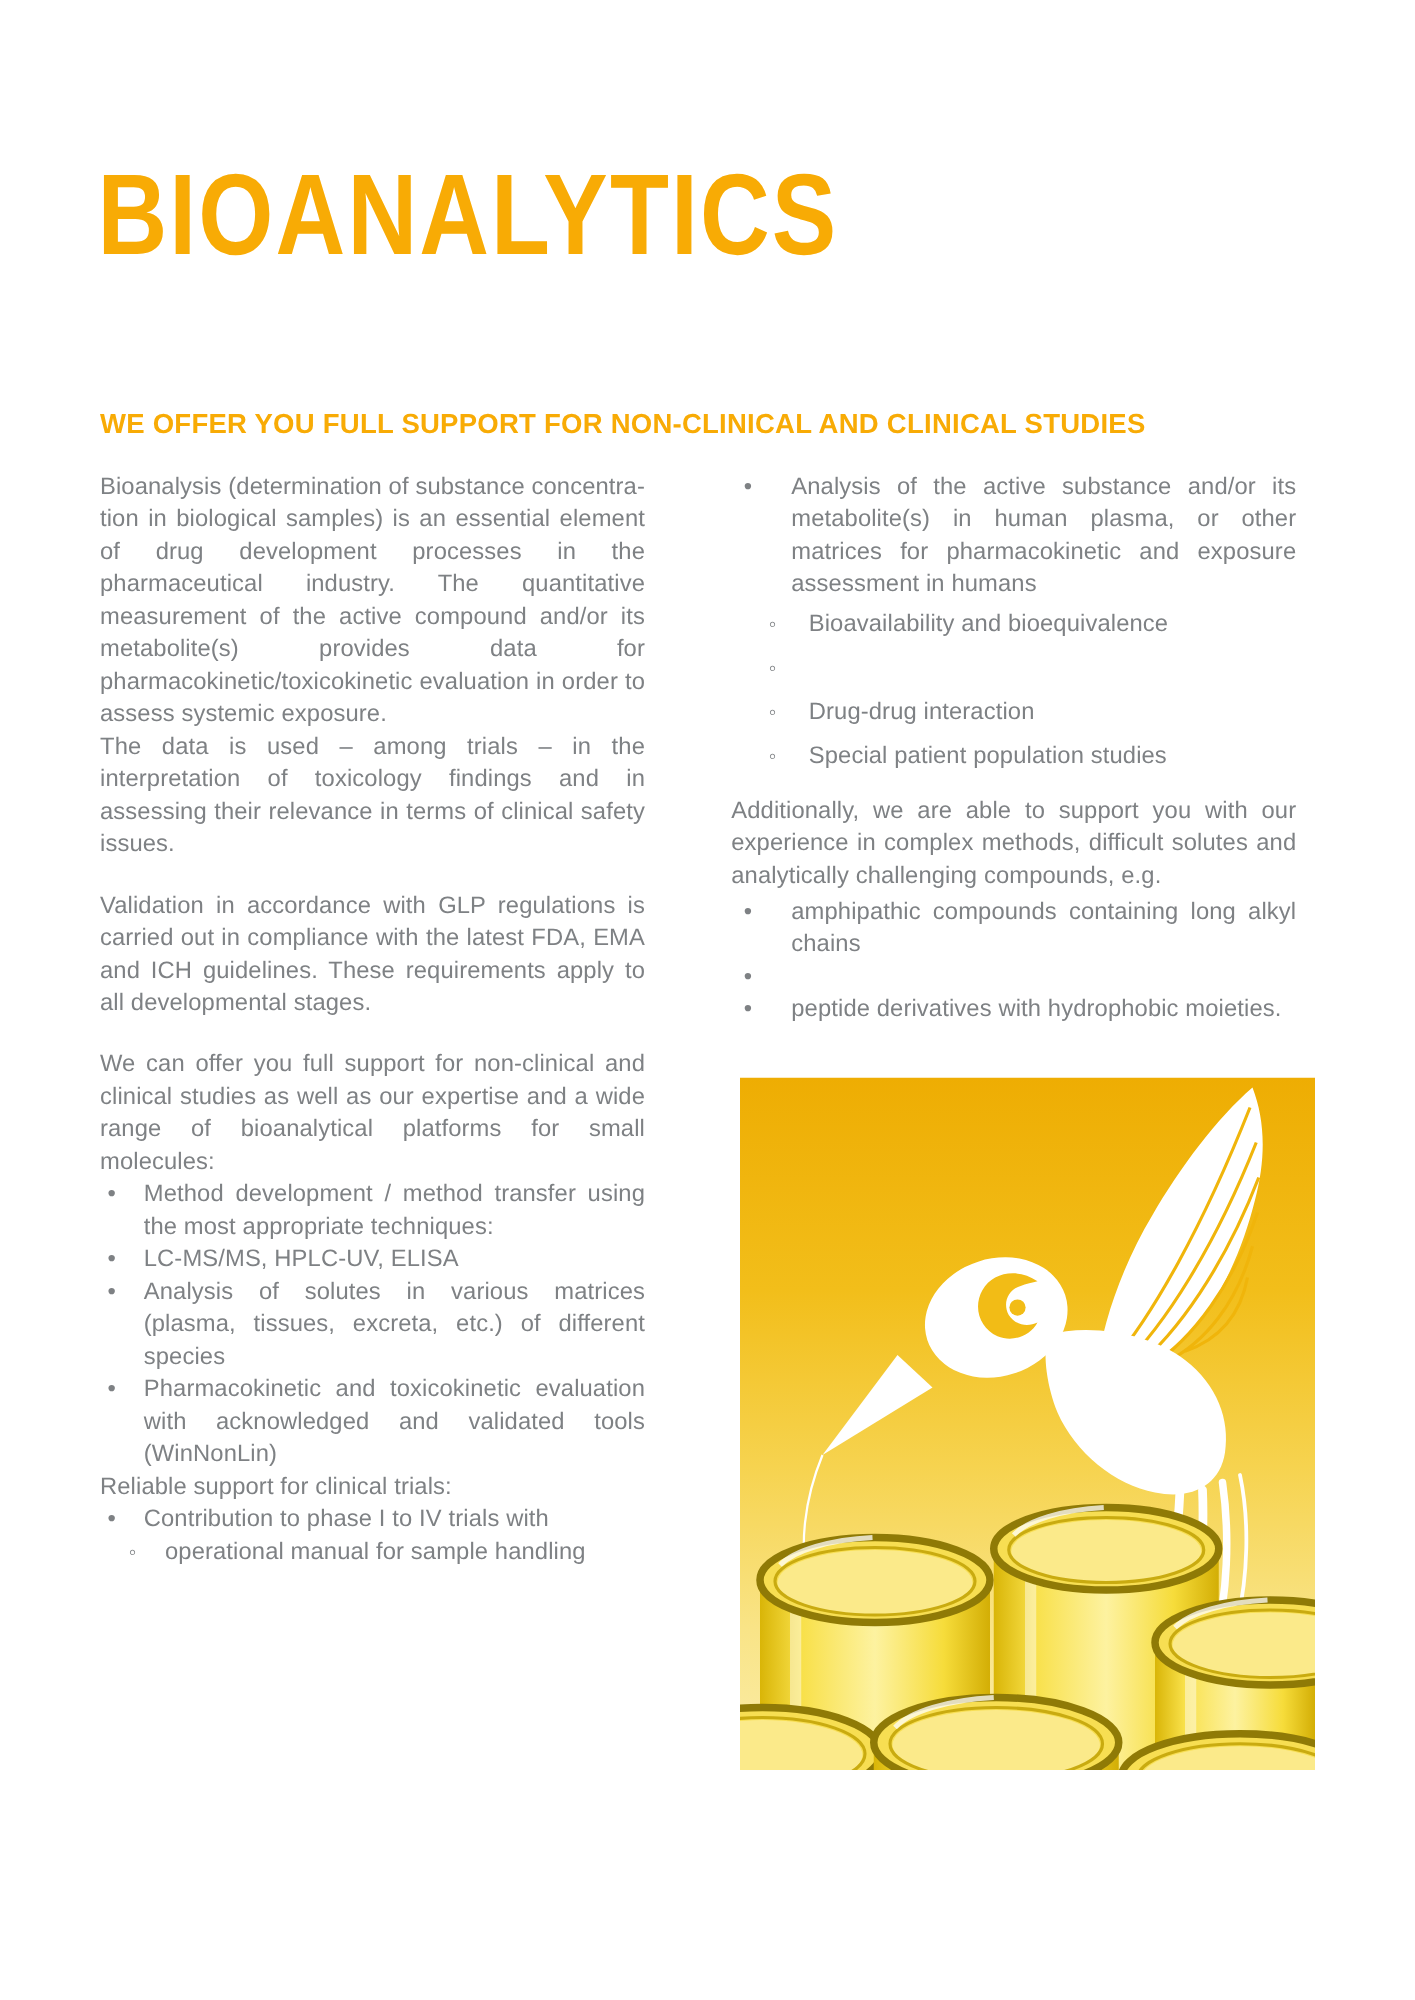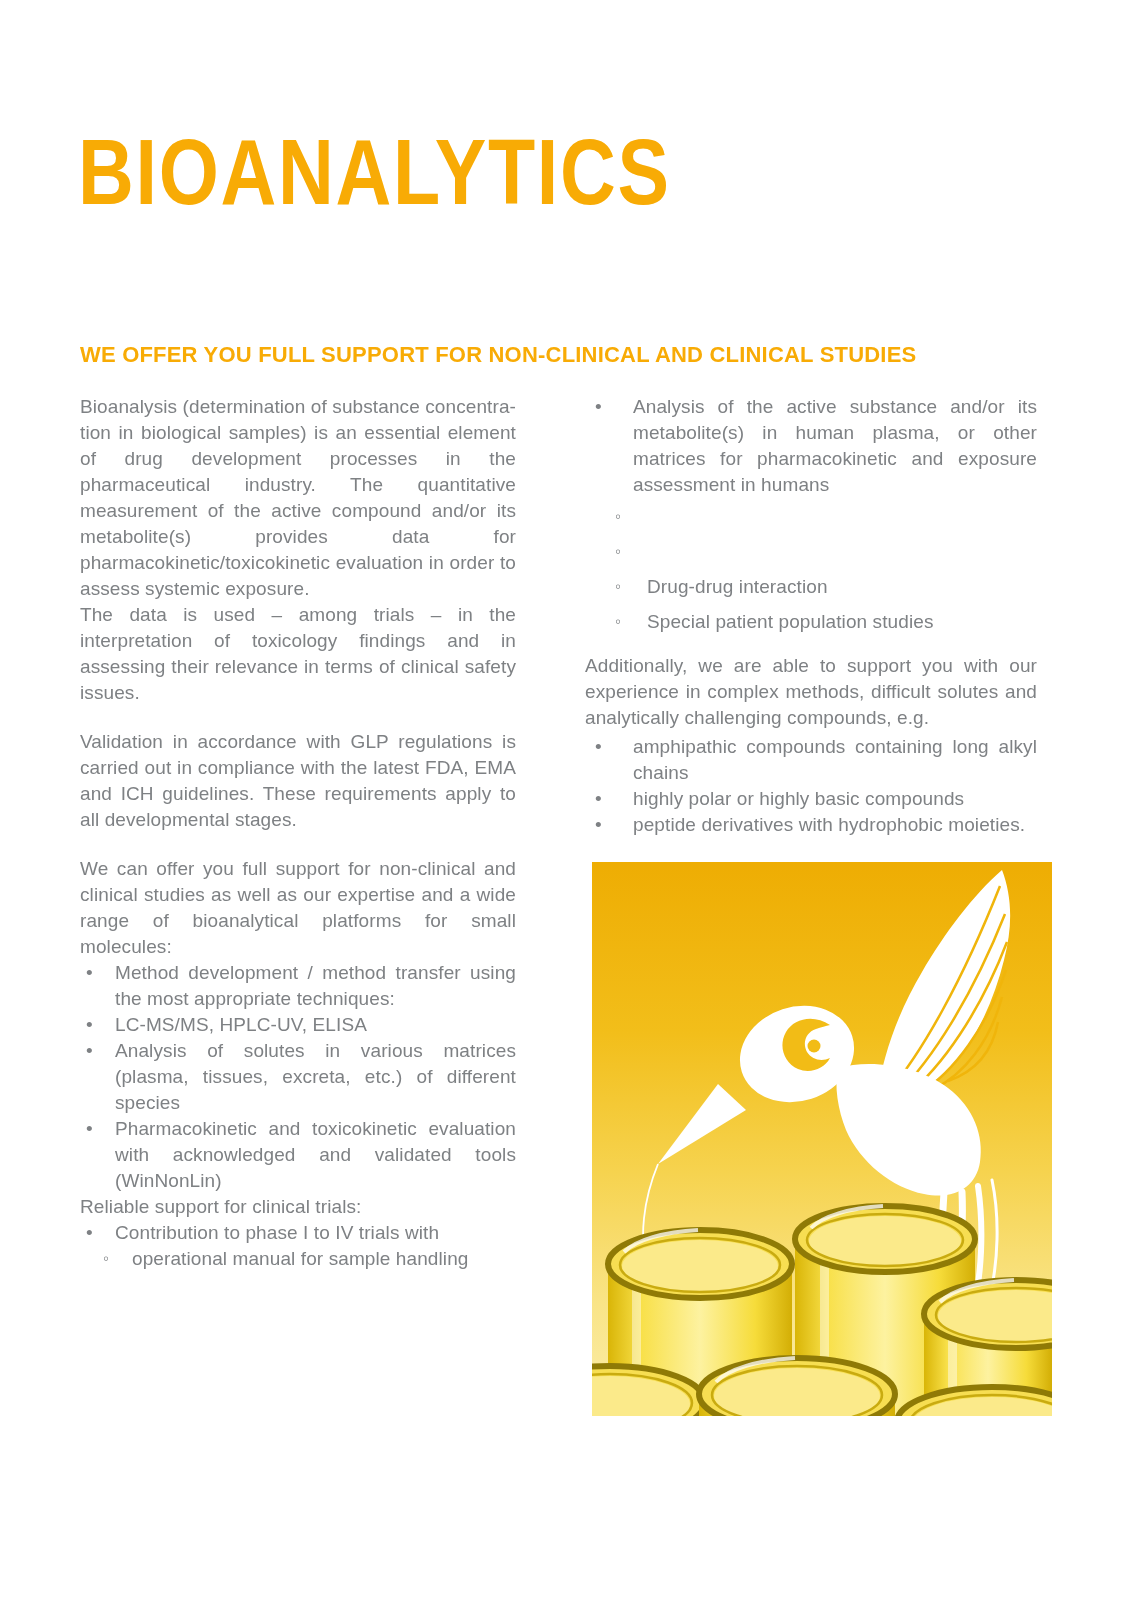--- a/index.html
+++ b/index.html
@@ -15,29 +15,29 @@
     position:absolute;left:78px;top:120px;
     margin:0;
     font-size:92px;font-weight:bold;
     letter-spacing:2px;
     color:var(--accent,#F8AB05);
     transform:scaleX(0.84);
     transform-origin:left top;
     white-space:nowrap;
   }
   .subtitle{
-    position:absolute;left:80px;top:342px;
+    position:absolute;left:80px;top:326px;
     margin:0;
     font-size:22px;font-weight:bold;
     letter-spacing:0.2px;
     color:var(--accent,#F8AB05);
     white-space:nowrap;
   }
   .col{
-    position:absolute;top:394px;
+    position:absolute;top:377px;
     font-size:19px;line-height:26px;
     color:var(--body-text,#7E8184);
     letter-spacing:0.1px;
   }
   .col-left{left:80px;width:436px;}
   .col-right{left:585px;width:452px;}
   .col p{margin:0;text-align:justify;}
   .col p.gap-after{margin-bottom:23px;}
   .col p.gap-before{}
   .li{display:flex;margin:0;}
@@ -100,20 +100,21 @@
     </div>
   </div>
 
   <div class="col col-right">
     <div class="li b1">
       <span class="marker">•</span>
       <span class="li-text">Analysis of the active substance and/or its metabolite(s) in human plasma, or other matrices for pharmacokinetic and exposure assessment in humans</span>
     </div>
     <div class="li sub">
       <span class="marker">◦</span>
+      <span class="li-text">Bioavailability and bioequivalence</span>
     </div>
     <div class="li sub">
       <span class="marker">◦</span>
     </div>
     <div class="li sub">
       <span class="marker">◦</span>
       <span class="li-text">Drug-drug interaction</span>
     </div>
     <div class="li sub">
       <span class="marker">◦</span>
@@ -121,21 +122,20 @@
     </div>
 
     <p class="additionally">Additionally, we are able to support you with our experience in complex methods, difficult solutes and analytically challenging compounds, e.g.</p>
 
     <div class="li">
       <span class="marker">•</span>
       <span class="li-text">amphipathic compounds containing long alkyl chains</span>
     </div>
     <div class="li">
       <span class="marker">•</span>
-      <span class="li-text">highly polar or highly basic compounds</span>
     </div>
     <div class="li">
       <span class="marker">•</span>
       <span class="li-text">peptide derivatives with hydrophobic moieties.</span>
     </div>
   </div>
 
   <svg class="photo" viewBox="0 0 460 566" role="img">
     <defs>
       <linearGradient id="pbg" x1="0" y1="0" x2="0" y2="1">

